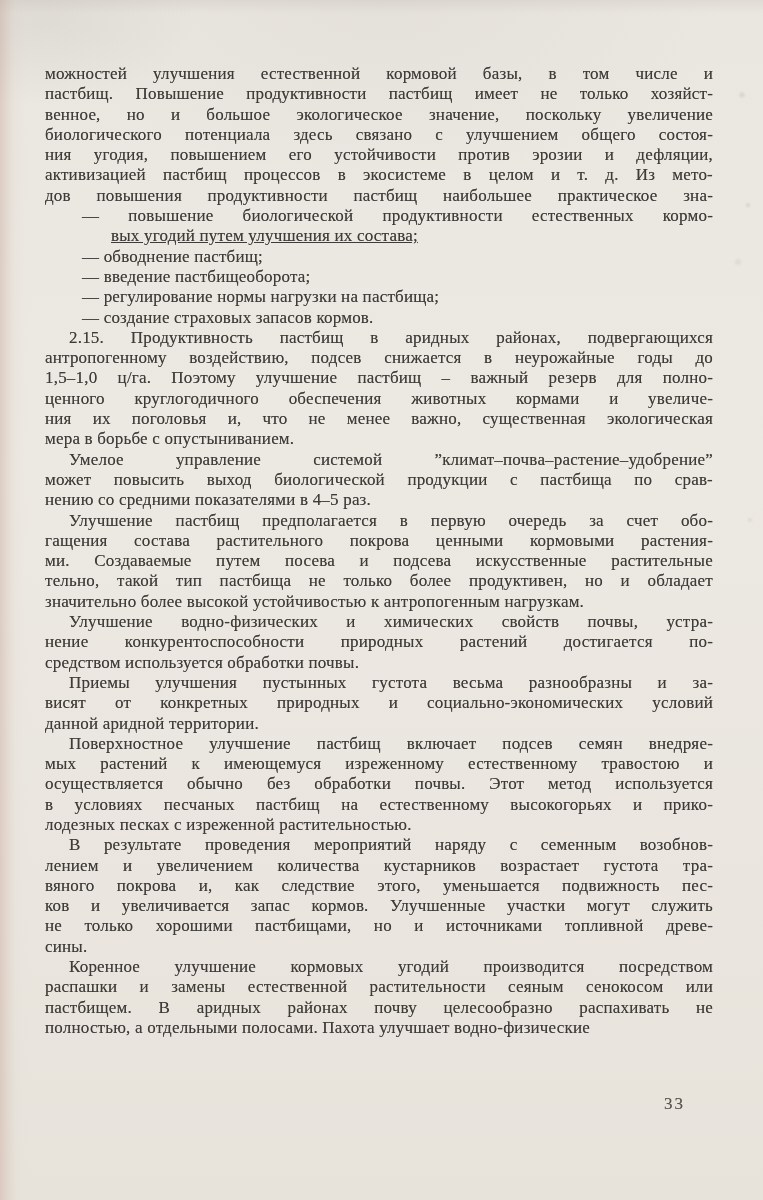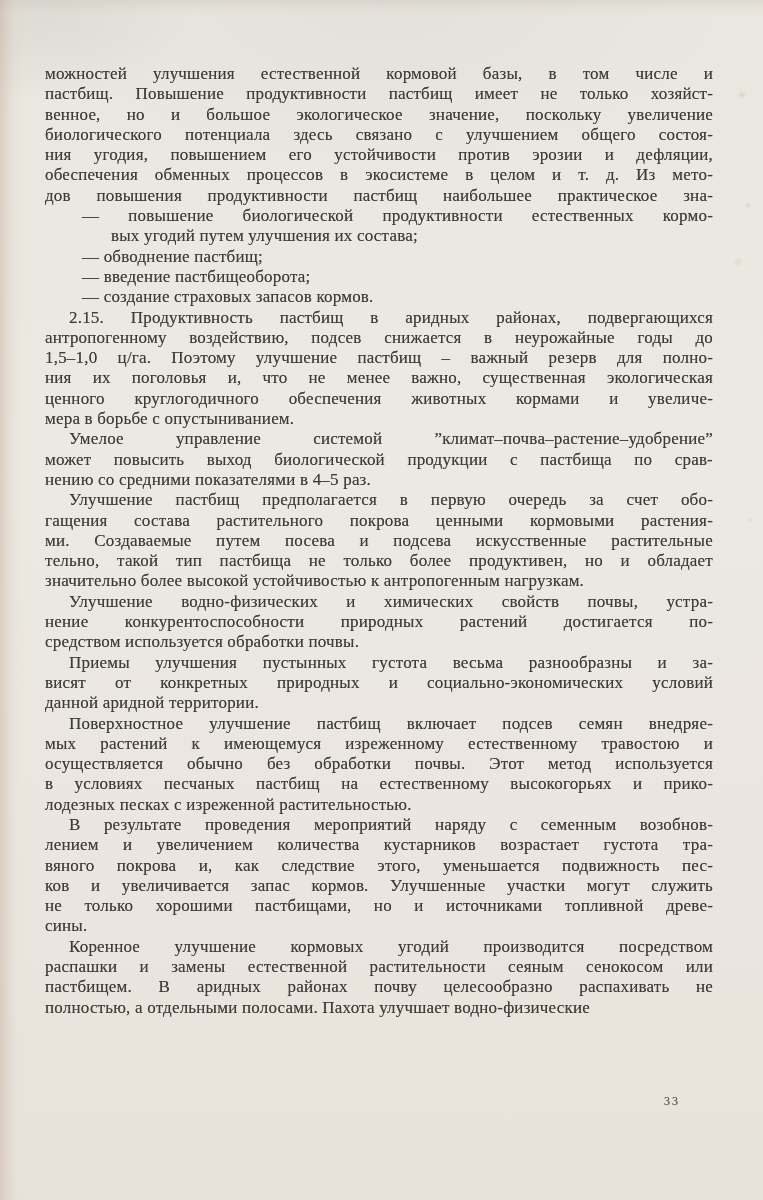--- a/index.html
+++ b/index.html
@@ -42,64 +42,67 @@
   }
   .para { margin: 0; }
   .ln {
     text-align: justify;
     text-align-last: justify;
     white-space: normal;
   }
   .ln.end { text-align-last: left; }
   .ln.ind { text-indent: 24px; }
   .ln.li0 { padding-left: 37px; }
-  .ln.li1 { padding-left: 66px; }
+  .ln.li1 { padding-left: 66px; text-decoration: underline; }
   .pagenum {
     position: absolute;
     left: 664px;
     top: 1094px;
-    font-size: 12px;
+    font-size: 17px;
     letter-spacing: 2px;
     color: #595650;
     text-shadow: 0 0 0.6px rgba(90,86,80,0.6);
   }
 </style>
 </head>
 <body>
 
 <div class="scan">
   <div class="textblock">
       <div class="para">
         <div class="ln">можностей улучшения естественной кормовой базы, в том числе и</div>
         <div class="ln">пастбищ. Повышение продуктивности пастбищ имеет не только хозяйст-</div>
         <div class="ln">венное, но и большое экологическое значение, поскольку увеличение</div>
         <div class="ln">биологического потенциала здесь связано с улучшением общего состоя-</div>
         <div class="ln">ния угодия, повышением его устойчивости против эрозии и дефляции,</div>
-        <div class="ln">обеспечения обменных процессов в экосистеме в целом и т. д. Из мето-</div>
+        <div class="ln">активизацией пастбищ процессов в экосистеме в целом и т. д. Из мето-</div>
         <div class="ln">дов повышения продуктивности пастбищ наибольшее практическое зна-</div>
       </div>
       <div class="para">
         <div class="ln li0">— повышение биологической продуктивности естественных кормо-</div>
         <div class="ln li1 end">вых угодий путем улучшения их состава;</div>
       </div>
       <div class="para">
         <div class="ln li0 end">— обводнение пастбищ;</div>
       </div>
       <div class="para">
         <div class="ln li0 end">— введение пастбищеоборота;</div>
       </div>
       <div class="para">
+        <div class="ln li0 end">— регулирование нормы нагрузки на пастбища;</div>
+      </div>
+      <div class="para">
         <div class="ln li0 end">— создание страховых запасов кормов.</div>
       </div>
       <div class="para">
         <div class="ln ind">2.15. Продуктивность пастбищ в аридных районах, подвергающихся</div>
         <div class="ln">антропогенному воздействию, подсев снижается в неурожайные годы до</div>
         <div class="ln">1,5–1,0 ц/га. Поэтому улучшение пастбищ – важный резерв для полно-</div>
+        <div class="ln">ценного круглогодичного обеспечения животных кормами и увеличе-</div>
         <div class="ln">ния их поголовья и, что не менее важно, существенная экологическая</div>
-        <div class="ln">ценного круглогодичного обеспечения животных кормами и увеличе-</div>
         <div class="ln end">мера в борьбе с опустыниванием.</div>
       </div>
       <div class="para">
         <div class="ln ind">Умелое управление системой ”климат–почва–растение–удобрение”</div>
         <div class="ln">может повысить выход биологической продукции с пастбища по срав-</div>
         <div class="ln end">нению со средними показателями в 4–5 раз.</div>
       </div>
       <div class="para">
         <div class="ln ind">Улучшение пастбищ предполагается в первую очередь за счет обо-</div>
         <div class="ln">гащения состава растительного покрова ценными кормовыми растения-</div>

